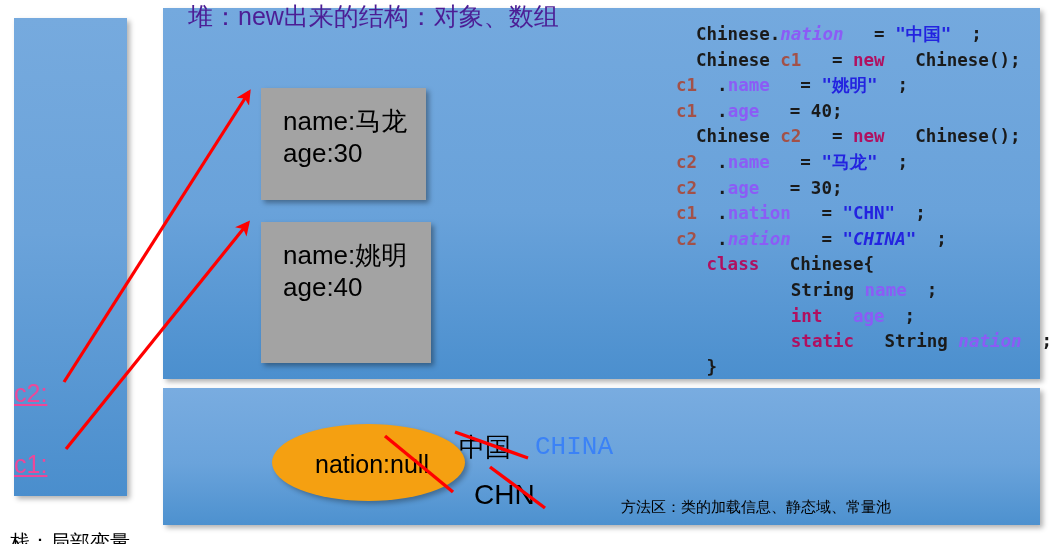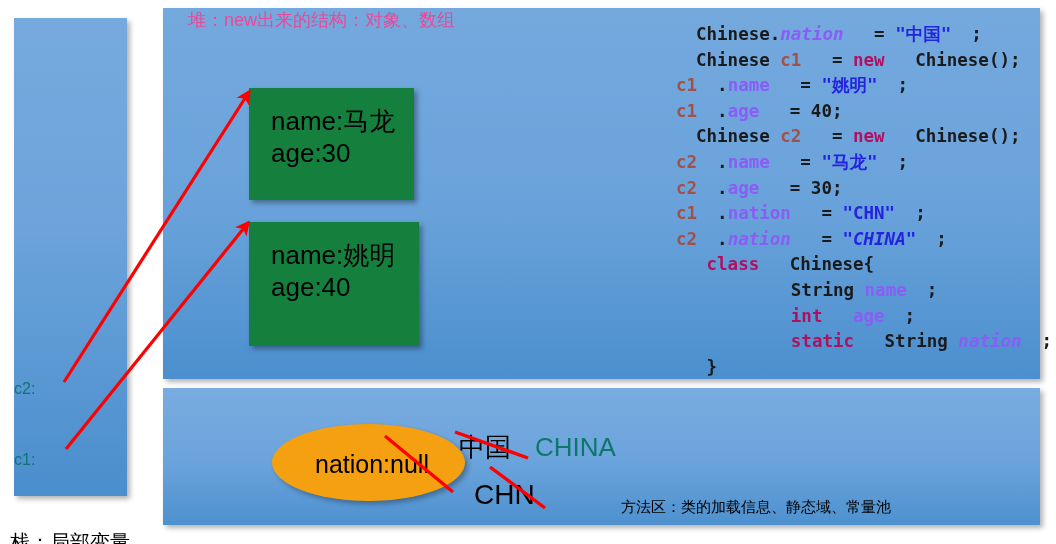--- a/index.html
+++ b/index.html
@@ -43,69 +43,71 @@
     top: 388px;
     width: 877px;
     height: 137px;
     background: linear-gradient(to bottom, #79ace0 0%, #6aa3db 55%, #4d91cf 100%);
   }
 
   
   .stack-var {
     position: absolute;
     left: 14px;
-    color: #0f766e;
-    font-size: 16px;
+    color: #ec4899;
+    font-size: 25px;
     line-height: 1;
     white-space: nowrap;
+    text-decoration: underline;
   }
   #stack-var-c2 { top: 381px; }
   #stack-var-c1 { top: 452px; }
 
   #stack-caption {
     position: absolute;
     left: 10px;
     top: 505px;
     font-size: 20px;
     color: #000000;
     white-space: nowrap;
     margin-top: 24px;
   }
 
   
   #heap-caption {
     position: absolute;
     left: 188px;
-    top: 8px;
-    font-size: 18px;
-    color: #ec4899;
+    top: 0;
+    font-size: 25px;
+    color: #4c1d95;
     white-space: nowrap;
   }
 
   .heap-object {
     position: absolute;
     box-sizing: border-box;
-    background: #15803d;
+    background: #a3a3a3;
     box-shadow: 3px 3px 5px rgba(0,0,0,0.35);
     padding: 18px 10px 0 22px;
     color: #000000;
     font-size: 26px;
     line-height: 1.23;
+    margin-left: 12px;
   }
   #heap-object-1 {
     left: 249px;
     top: 88px;
     width: 165px;
     height: 112px;
   }
   #heap-object-2 {
     left: 249px;
     top: 222px;
     width: 170px;
-    height: 124px;
+    height: 141px;
   }
   .heap-object-line { display: block; white-space: nowrap; }
 
   
   #code-block {
     position: absolute;
     left: 676px;
     top: 22px;
     font-family: "DejaVu Sans Mono", "Liberation Mono", monospace;
     font-size: 17.5px;
@@ -147,22 +149,23 @@
     top: 430px;
     font-size: 26px;
     color: #000000;
     white-space: nowrap;
   }
   #value-china {
     position: absolute;
     left: 535px;
     top: 432px;
     font-size: 26px;
-    color: #0f766e;
-    white-space: nowrap;
+    color: #3b82f6;
+    white-space: nowrap;
+    font-family: Liberation Mono, monospace;
   }
   #value-chn {
     position: absolute;
     left: 474px;
     top: 479px;
     font-size: 28px;
     color: #000000;
     white-space: nowrap;
   }
   #method-area-caption {

